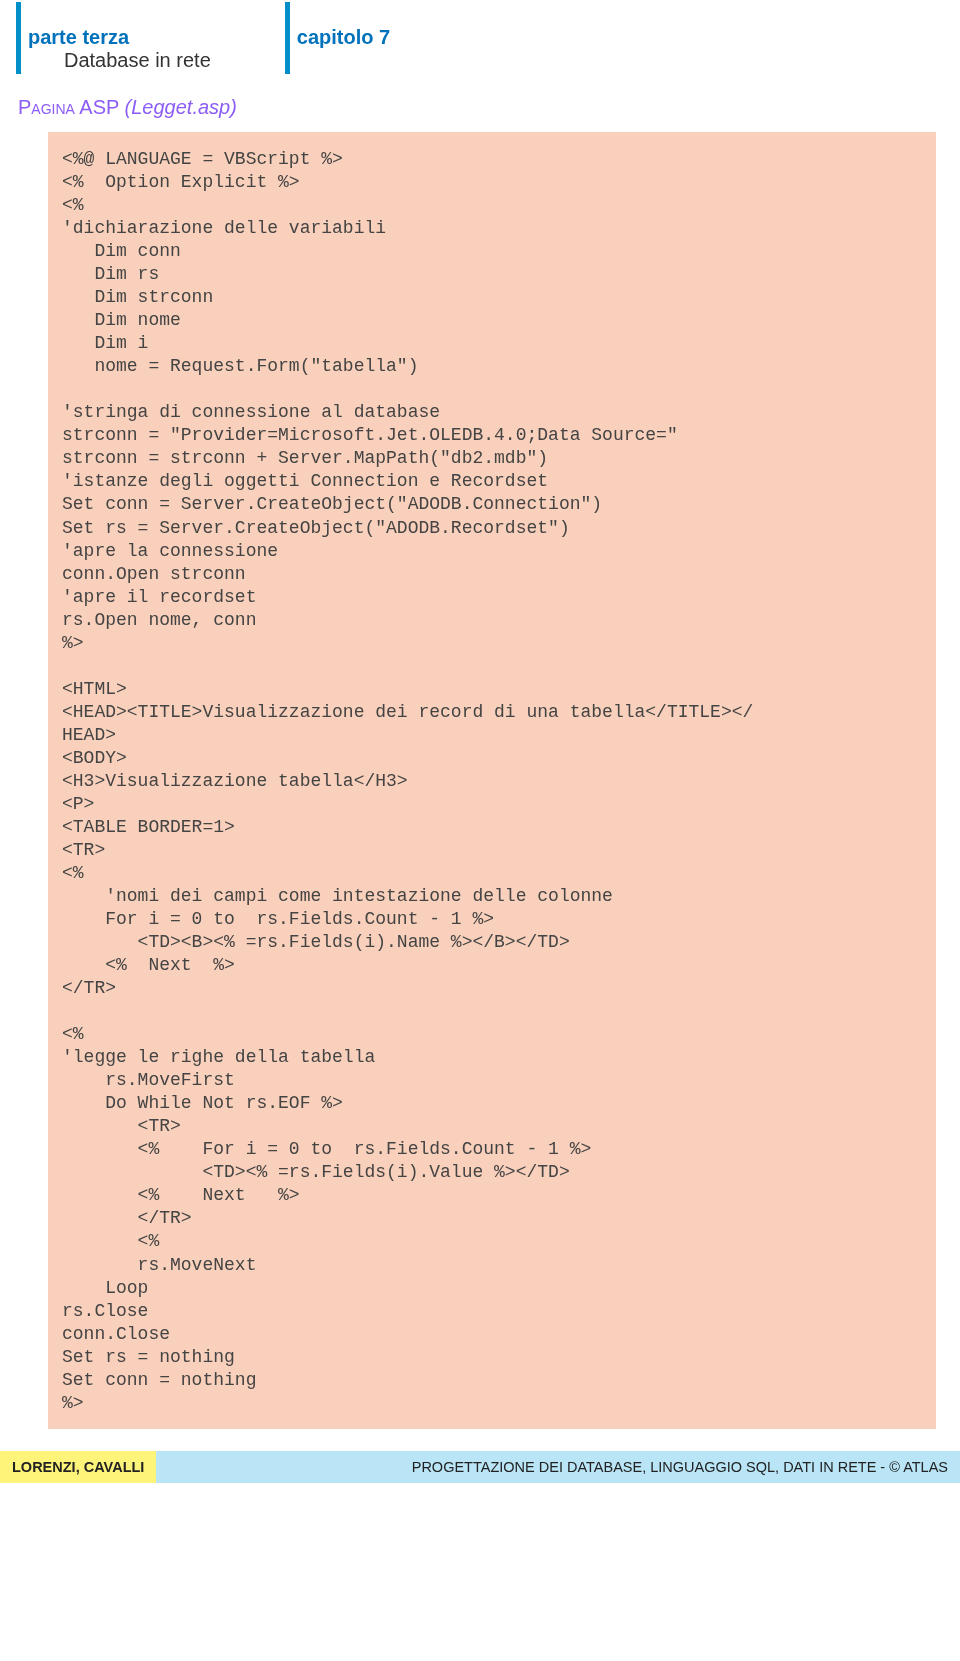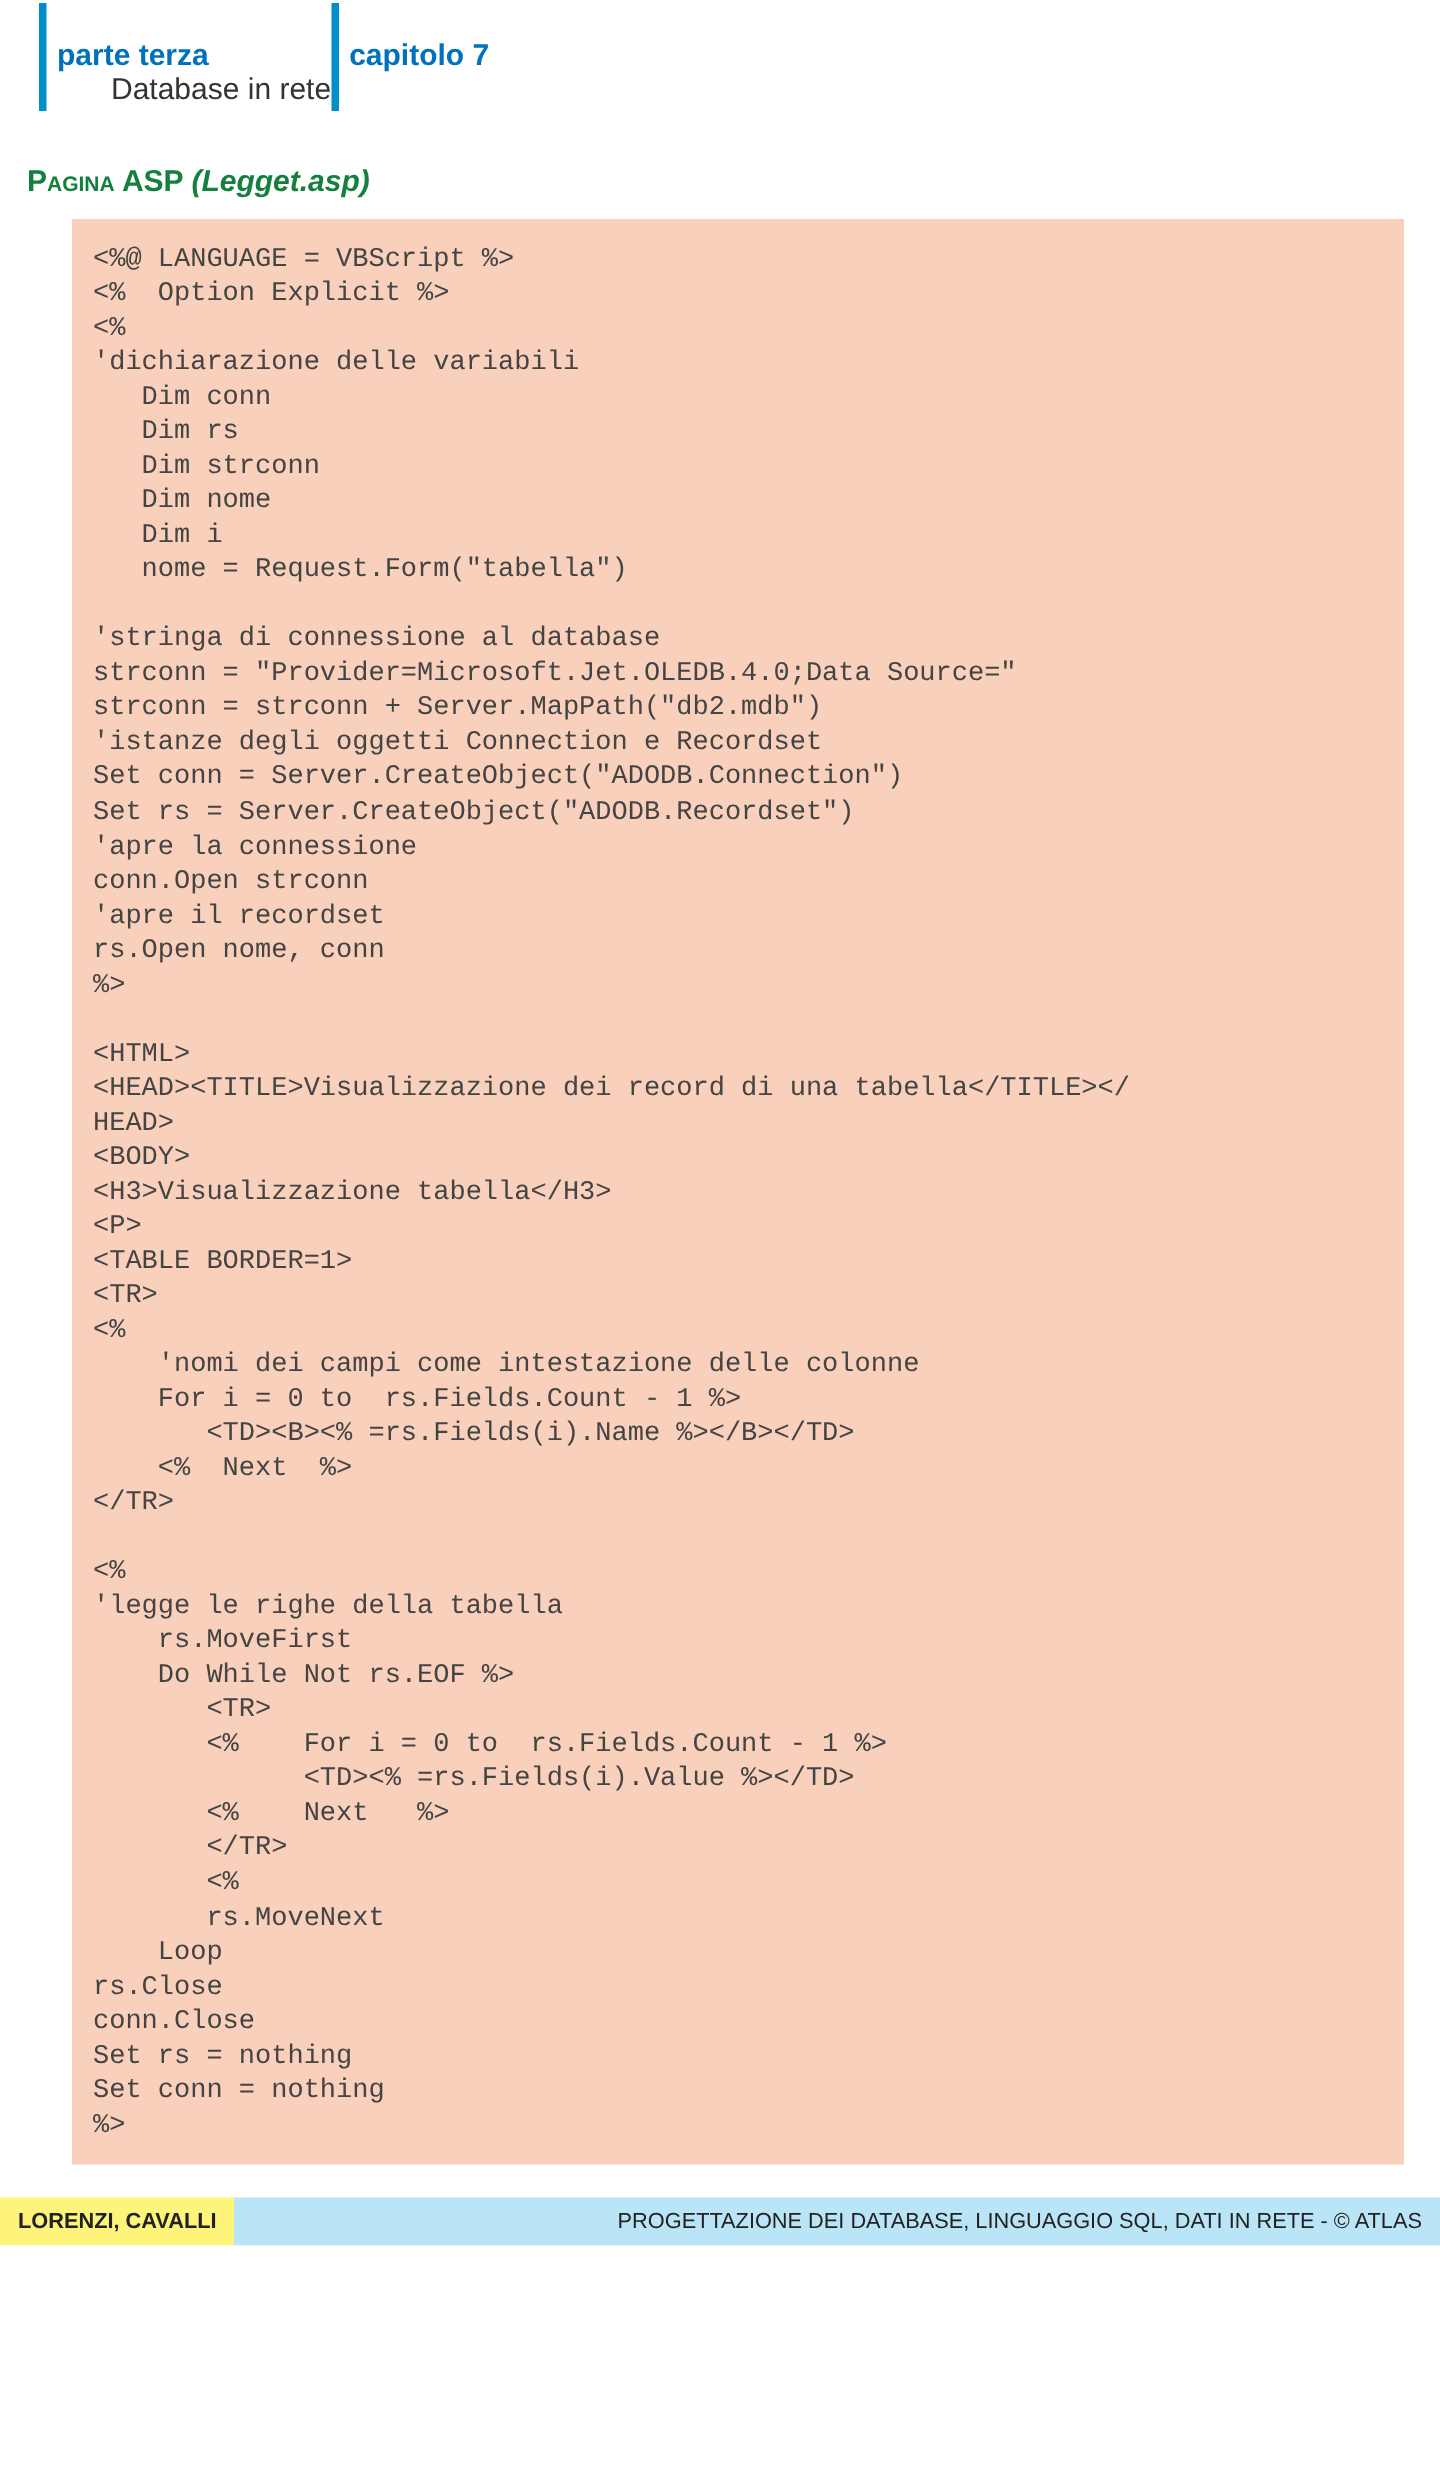--- a/index.html
+++ b/index.html
@@ -3,21 +3,22 @@
 <meta charset="utf-8">
 <style>
   * { margin: 0; padding: 0; box-sizing: border-box; }
   body {
     font-family: Arial, Helvetica, sans-serif;
     background: #ffffff;
     width: 960px;
   }
   .header {
     display: flex;
-    padding: 26px 18px 8px 26px;
+    padding: 26px 18px 8px 16px;
+    gap: 74px;
   }
   .hcol {
     position: relative;
     padding-left: 12px;
   }
   .hcol::before {
     content: "";
     position: absolute;
     left: 0;
     top: -24px;
@@ -29,24 +30,23 @@
     color: #0072bc;
     font-weight: bold;
     font-size: 20px;
   }
   .hsub {
     color: #333;
     font-size: 20px;
     margin-left: 36px;
   }
   .pagina {
-    margin: 30px 18px 4px 18px;
+    margin: 16px 18px 4px 18px;
     font-size: 20px;
-    color: #15803d;
-    font-weight: bold;
+    color: #8b5cf6;
   }
   .pagina .smallcaps {
     font-variant: small-caps;
   }
   .pagina .ital { font-style: italic; }
   .codeblock {
     margin: 13px 24px 0 48px;
     background: #f9d0bb;
     padding: 16px 14px 14px 14px;
     font-family: "Courier New", Courier, monospace;

